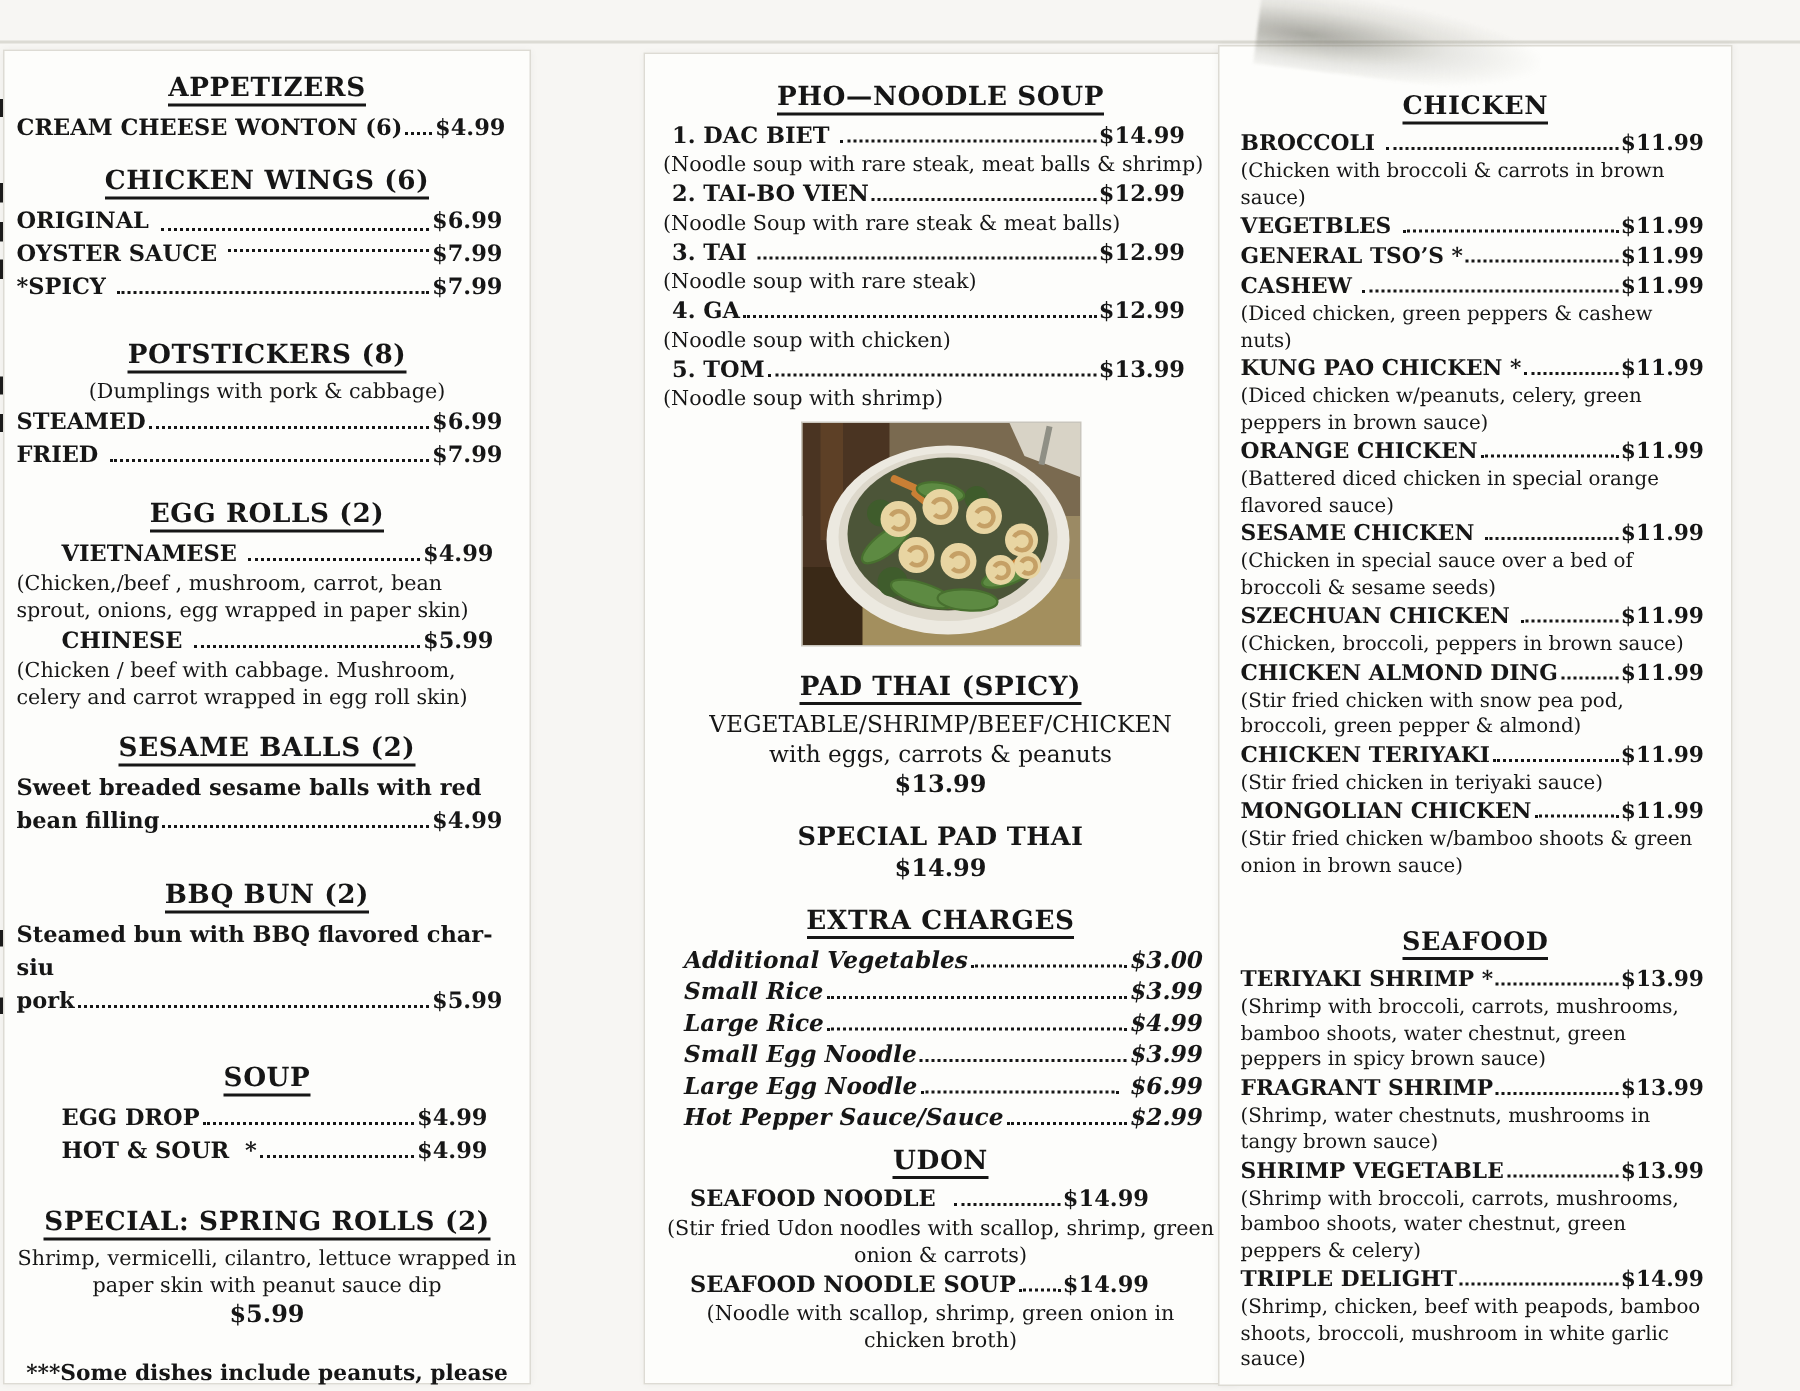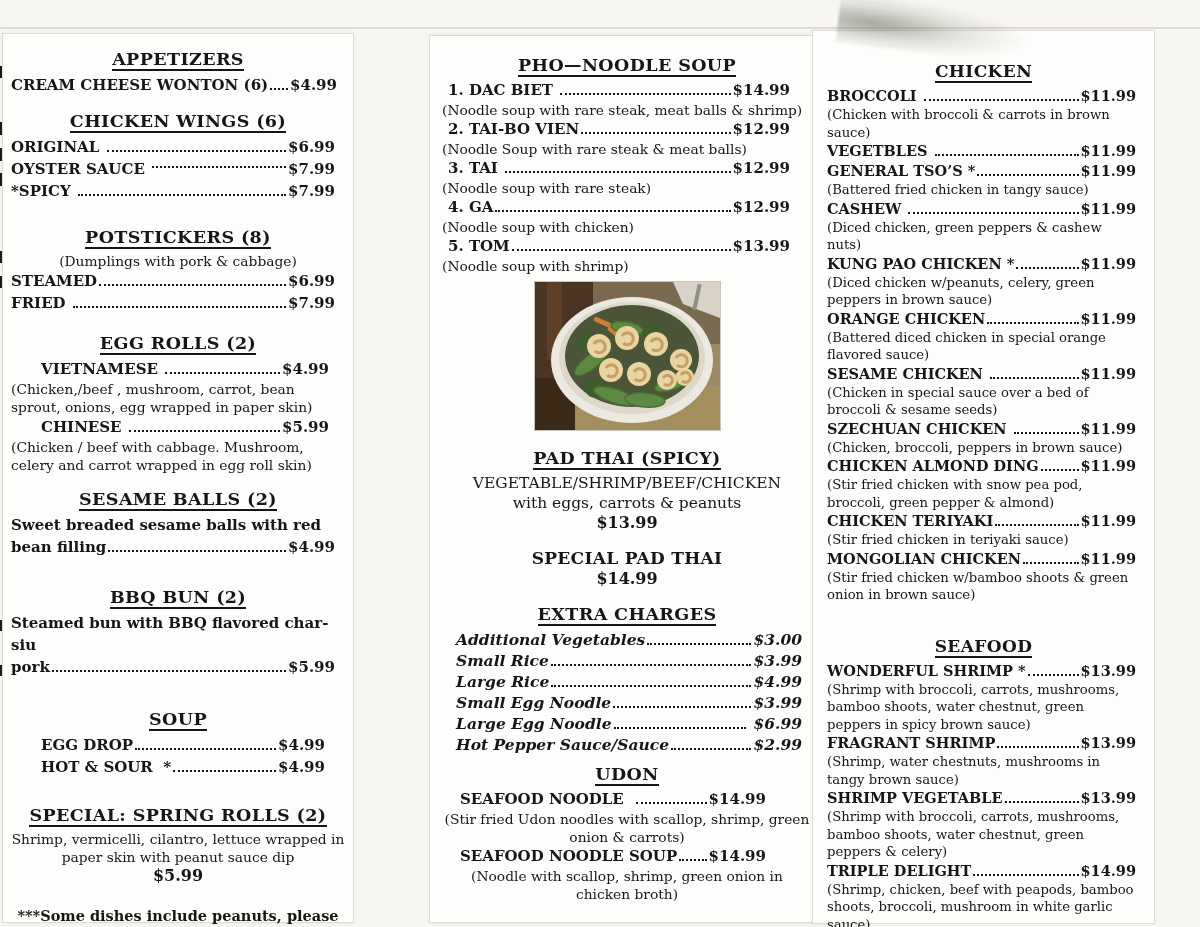--- a/index.html
+++ b/index.html
@@ -76,21 +76,21 @@
 
 <div class="paper c1">
     <div class="header"><span class="htext">APPETIZERS</span></div>
     <div class="item" style="padding-left: 0px; padding-right: 8px;">
       <span class="iname">CREAM CHEESE WONTON (6)</span>
       <span class="leader"></span>
       <span class="price">$4.99</span>
     </div>
     <div class="gap" style="height: 12px;"></div>
     <div class="header"><span class="htext">CHICKEN WINGS (6)</span></div>
-    <div class="item" style="padding-left: 0px; padding-right: 10px;">
+    <div class="item" style="padding-left: 0px; padding-right: 10px; align-items: flex-end;">
       <span class="iname">ORIGINAL </span>
       <span class="leader"></span>
       <span class="price">$6.99</span>
     </div>
     <div class="item" style="padding-left: 0px; padding-right: 10px; align-items: center;">
       <span class="iname">OYSTER SAUCE </span>
       <span class="leader"></span>
       <span class="price">$7.99</span>
     </div>
     <div class="item" style="padding-left: 0px; padding-right: 10px;">
@@ -324,21 +324,20 @@
     <div class="item" style="padding-left: 0px; padding-right: 4px;">
       <span class="iname">VEGETBLES </span>
       <span class="leader"></span>
       <span class="price">$11.99</span>
     </div>
     <div class="item" style="padding-left: 0px; padding-right: 4px;">
       <span class="iname">GENERAL TSO’S *</span>
       <span class="leader"></span>
       <span class="price">$11.99</span>
     </div>
-    <div class="desc al-l">(Battered fried chicken in tangy sauce)</div>
     <div class="item" style="padding-left: 0px; padding-right: 4px;">
       <span class="iname">CASHEW </span>
       <span class="leader"></span>
       <span class="price">$11.99</span>
     </div>
     <div class="desc al-l">(Diced chicken, green peppers &amp; cashew nuts)</div>
     <div class="item" style="padding-left: 0px; padding-right: 4px;">
       <span class="iname">KUNG PAO CHICKEN *</span>
       <span class="leader"></span>
       <span class="price">$11.99</span>
@@ -376,21 +375,21 @@
     <div class="desc al-l">(Stir fried chicken in teriyaki sauce)</div>
     <div class="item" style="padding-left: 0px; padding-right: 4px;">
       <span class="iname">MONGOLIAN CHICKEN</span>
       <span class="leader"></span>
       <span class="price">$11.99</span>
     </div>
     <div class="desc al-l">(Stir fried chicken w/bamboo shoots &amp; green onion in brown sauce)</div>
     <div class="gap" style="height: 30px;"></div>
     <div class="header"><span class="htext">SEAFOOD</span></div>
     <div class="item" style="padding-left: 0px; padding-right: 4px;">
-      <span class="iname">WONDERFUL SHRIMP *</span>
+      <span class="iname">TERIYAKI SHRIMP *</span>
       <span class="leader"></span>
       <span class="price">$13.99</span>
     </div>
     <div class="desc al-l">(Shrimp with broccoli, carrots, mushrooms, bamboo shoots, water chestnut, green peppers in spicy brown sauce)</div>
     <div class="item" style="padding-left: 0px; padding-right: 4px;">
       <span class="iname">FRAGRANT SHRIMP</span>
       <span class="leader"></span>
       <span class="price">$13.99</span>
     </div>
     <div class="desc al-l">(Shrimp, water chestnuts, mushrooms in tangy brown sauce)</div>

